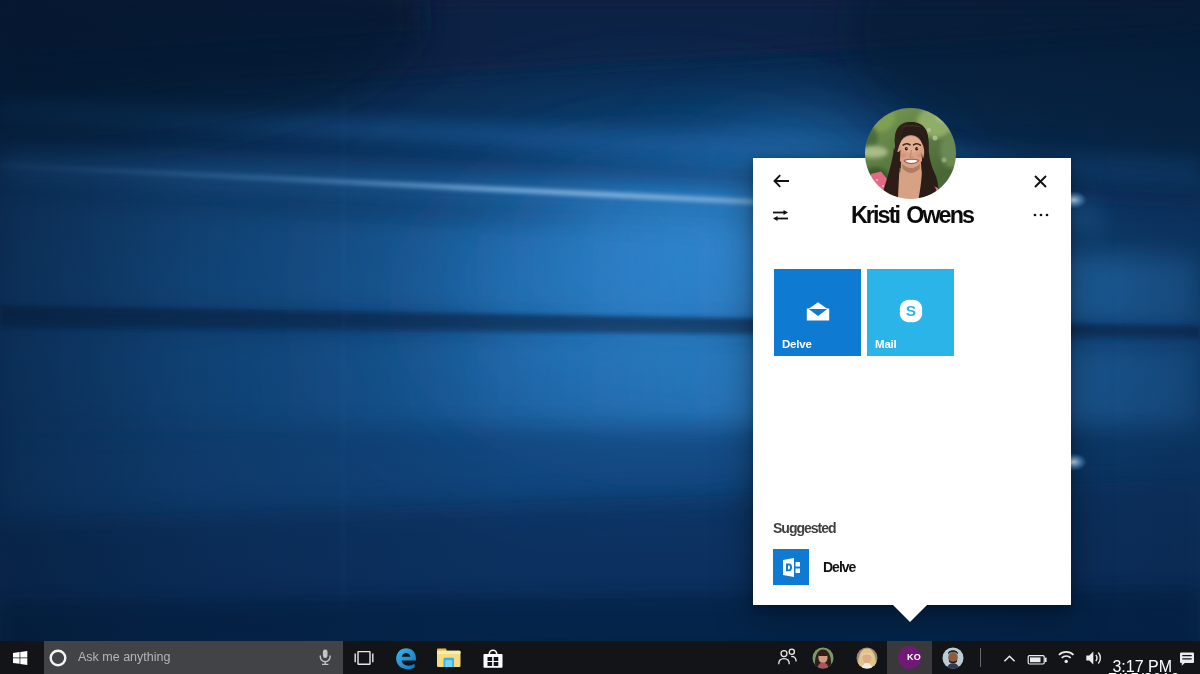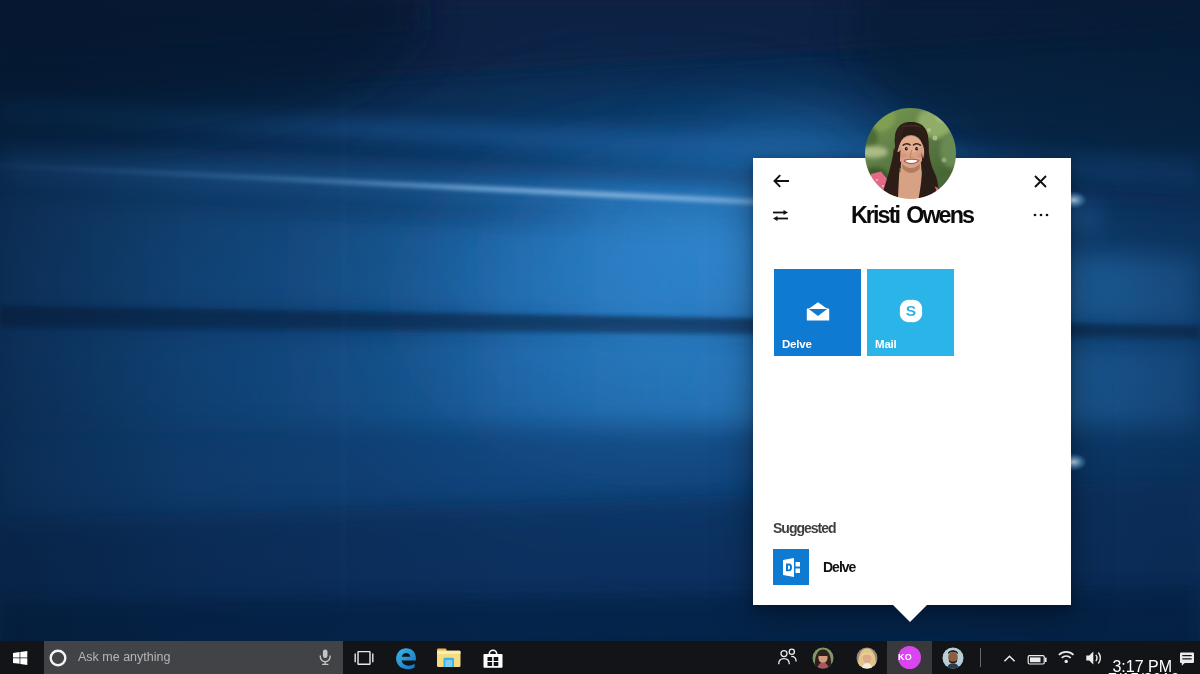--- a/index.html
+++ b/index.html
@@ -24,22 +24,22 @@
   #delverow{position:absolute;left:20px;top:391px;height:36px;}
   #delvetile{position:absolute;left:0;top:0;width:36px;height:36px;background:#0f7ad1;}
   #delvetxt{position:absolute;left:50px;top:10px;font-size:14px;font-weight:700;color:#111;letter-spacing:-1px;}
   #notch{position:absolute;left:140px;top:447px;width:0;height:0;
          border-left:17px solid transparent;border-right:17px solid transparent;border-top:17px solid #fff;}
   
   #taskbar{position:absolute;left:0;top:641px;width:1200px;height:33px;background:#131418;padding-left:24px;}
   #searchbox{position:absolute;left:44px;top:0px;width:299px;height:33px;background:#424347;}
   #searchtxt{position:absolute;left:78px;top:9px;font-size:12.5px;color:#b5b5b5;}
   #kobox{position:absolute;left:887px;top:0;width:45px;height:33px;background:#39393c;}
-  #koc{position:absolute;left:898px;top:5px;width:23px;height:23px;border-radius:50%;background:#d946ef;
-       color:#fff;font-size:9px;font-weight:700;text-align:left;line-height:23px;letter-spacing:0.2px;}
+  #koc{position:absolute;left:898px;top:5px;width:23px;height:23px;border-radius:50%;background:#701a75;
+       color:#fff;font-size:9px;font-weight:700;text-align:right;line-height:23px;letter-spacing:0.2px;}
   #sep{position:absolute;left:980px;top:7px;width:1px;height:19px;background:#686868;}
   #clock{position:absolute;left:1108px;top:20px;width:64px;color:#fff;font-size:16px;text-align:right;line-height:12.5px;}
 </style>
 </head>
 <body>
 <div id="screen">
   <svg id="wp" width="1200" height="674" viewBox="0 0 1200 674">
     <defs>
       <linearGradient id="base" x1="0" y1="0" x2="0" y2="1">
         <stop offset="0" stop-color="#0a2140"></stop>

